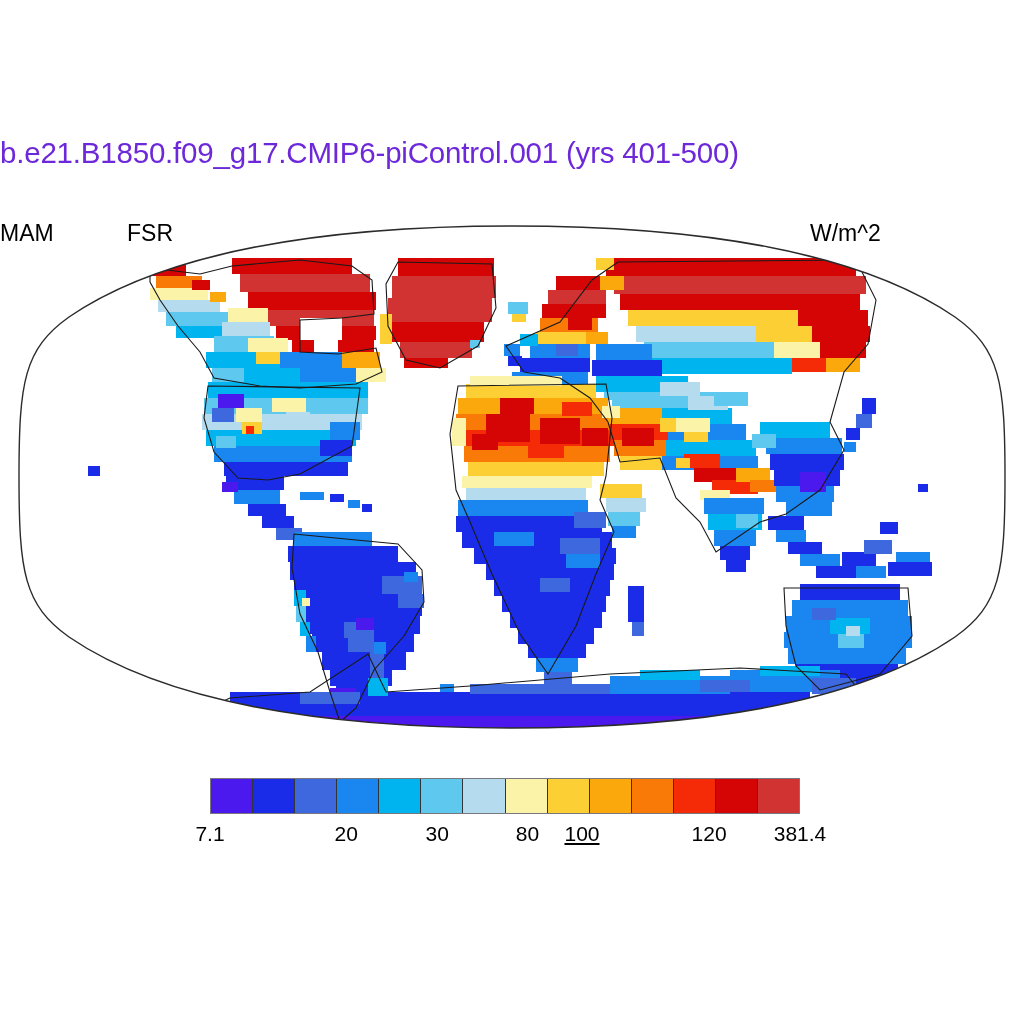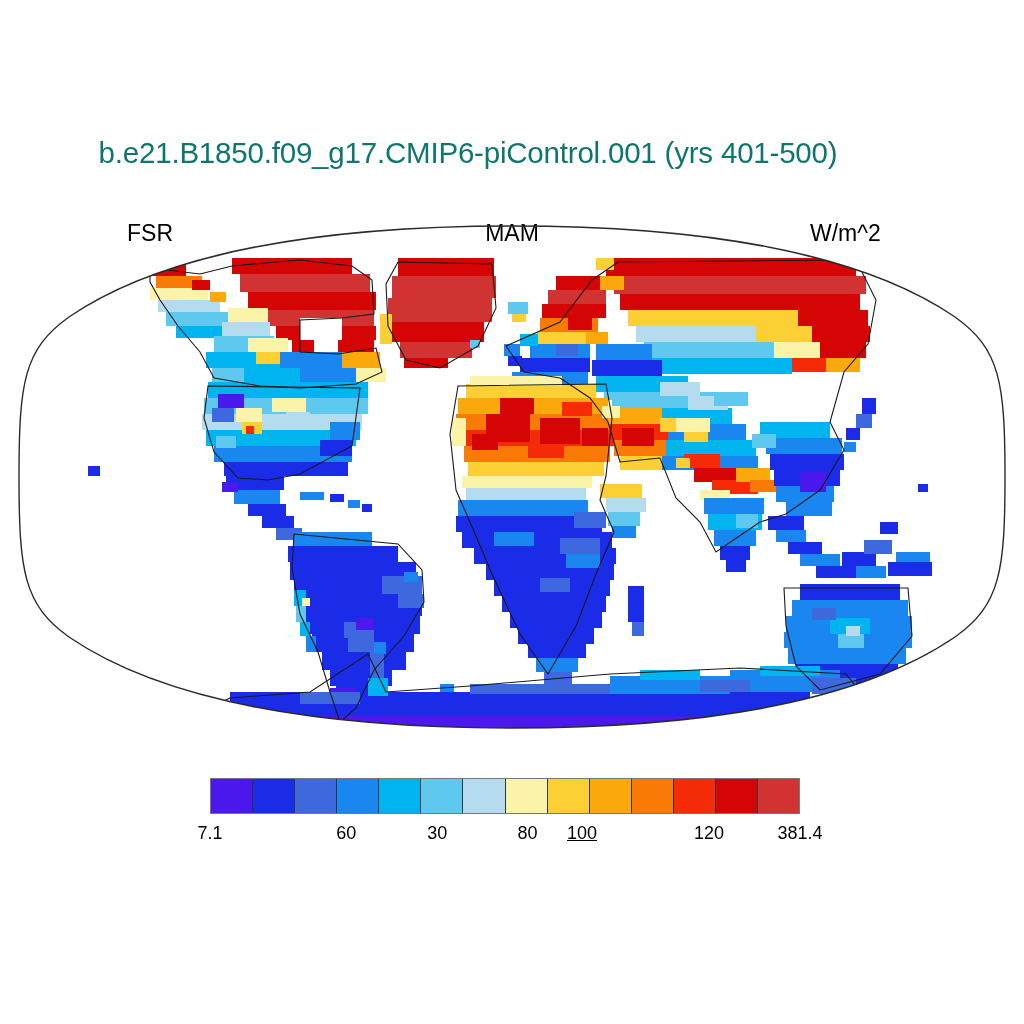--- a/index.html
+++ b/index.html
@@ -14,38 +14,38 @@
     background: #ffffff;
     font-family: "Liberation Sans", sans-serif;
     color: #000000;
     overflow: hidden;
   }
   #plot-title {
     position: absolute;
     left: 0;
     top: 136px;
     width: 936px;
-    text-align: center;
+    text-align: left;
     font-size: 29.5px;
     line-height: 34px;
     letter-spacing: -0.2px;
     white-space: nowrap;
-    color: #0f766e;
+    color: #6d28d9;
   }
   .sublabel {
     position: absolute;
     top: 197px;
     font-size: 23px;
     line-height: 26px;
     white-space: nowrap;
     color: #000;
     margin-top: 23px;
   }
   #sub-left  { left: 127px; }
-  #sub-mid   { left: 0; width: 1024px; text-align: center; }
+  #sub-mid   { left: 0; width: 1024px; }
   #sub-right { left: 810px; }
 
   #map-area {
     position: absolute;
     left: 0;
     top: 222px;
     width: 1024px;
     height: 510px;
   }
   #map-svg { display: block; }
@@ -75,21 +75,21 @@
   #cb-labels {
     position: absolute;
     left: 0;
     top: 818px;
     width: 1024px;
     height: 34px;
   }
   .cb-label {
     position: absolute;
     top: 0;
-    font-size: 18px;
+    font-size: 21px;
     line-height: 31px;
     white-space: nowrap;
     transform: translateX(-50%);
     color: #000;
   }
 </style>
 </head>
 <body>
 
 <div id="page">
@@ -504,21 +504,21 @@
         <div class="cb-band" style="background: rgb(251, 168, 12);"></div>
         <div class="cb-band" style="background: rgb(249, 122, 6);"></div>
         <div class="cb-band" style="background: rgb(244, 43, 6);"></div>
         <div class="cb-band" style="background: rgb(214, 5, 5);"></div>
         <div class="cb-band" style="background: rgb(209, 50, 50);"></div>
       </div>
   </div>
 
   <div id="cb-labels">
       <div class="cb-label" style="left: 210px;">7.1</div>
-      <div class="cb-label" style="left: 346.29px;">60</div>
+      <div class="cb-label" style="left: 346.29px;">20</div>
       <div class="cb-label" style="left: 437.15px;">30</div>
       <div class="cb-label" style="left: 527.42px;">80</div>
       <div class="cb-label" style="left: 582px; text-decoration: underline;">100</div>
       <div class="cb-label" style="left: 709.14px;">120</div>
       <div class="cb-label" style="left: 800px;">381.4</div>
     </div>
 
 </div>
 
 </body></html>

